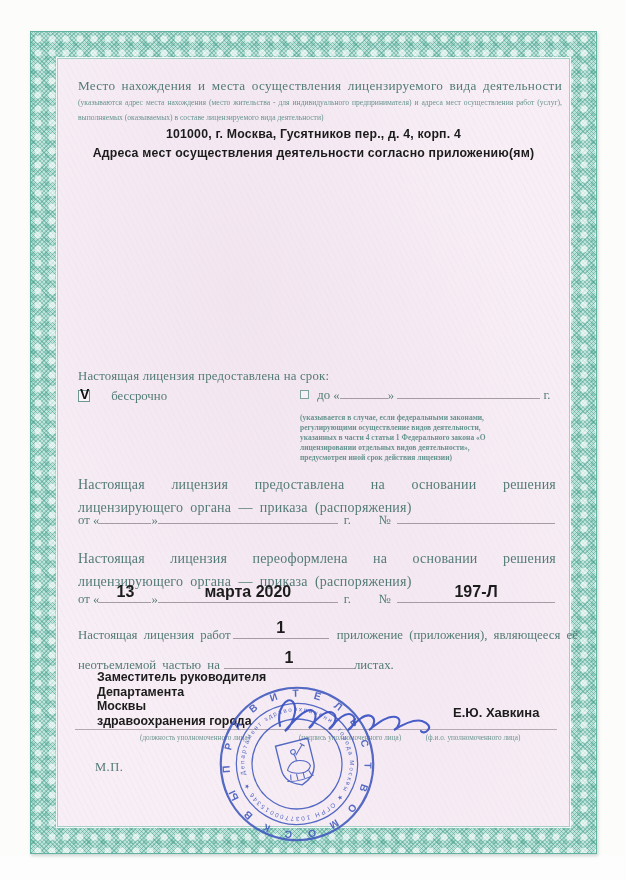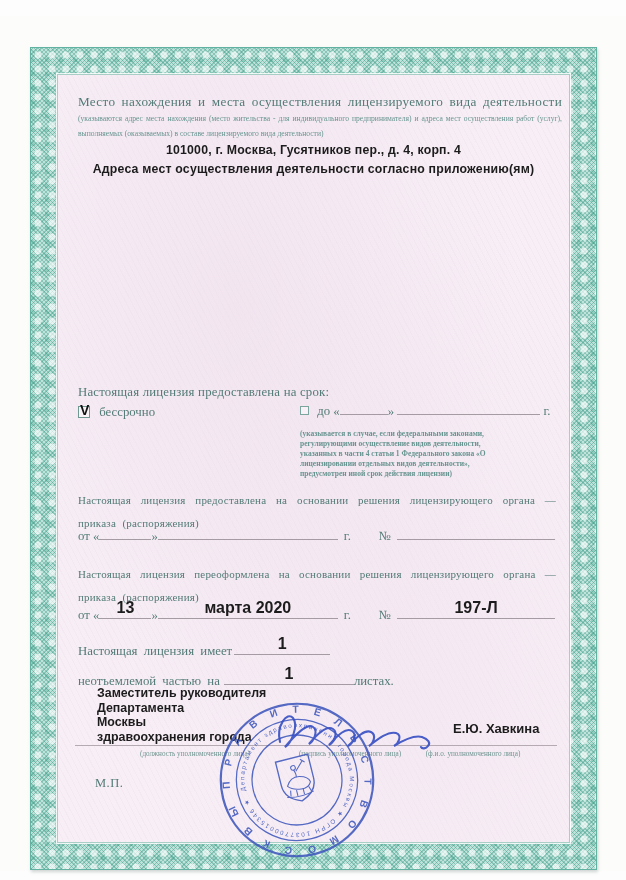--- a/index.html
+++ b/index.html
@@ -1,19 +1,19 @@
 <!DOCTYPE html>
 <html><head>
 <meta charset="utf-8">
 <style>
   * { margin:0; padding:0; box-sizing:border-box; }
   html,body { width:626px; height:880px; }
   body { font-family:"Liberation Serif", serif; background:#fdfdfd; position:relative; overflow:hidden; }
 
-  .page { position:absolute; left:0; top:16px; width:626px; height:855px; background:#fcfcfb; }
+  .page { position:absolute; left:0; top:0; width:626px; height:855px; background:#fcfcfb; }
 
   
   .cert {
     position:absolute; left:30px; top:31px; width:567px; height:823px;
     background-color:#bfe2da;
     background-image:
       radial-gradient(circle at 7px 7px, rgba(255,255,255,.65) 3px, transparent 4px),
       radial-gradient(circle at 0px 14px, rgba(47,150,128,.30) 4px, transparent 5px),
       repeating-linear-gradient(45deg, rgba(47,150,128,.38) 0 1px, transparent 1px 3px),
       repeating-linear-gradient(-45deg, rgba(47,150,128,.38) 0 1px, transparent 1px 3px);
@@ -38,21 +38,21 @@
   .t-bold   { color:#1c1c1c; font-family:"Liberation Sans", sans-serif; font-weight:bold; }
 
   .abs { position:absolute; }
 
   .hdr { left:78px; top:78px; width:484px; text-align:justify; line-height:13px; }
   .hdr .main { font-size:13.2px; letter-spacing:.3px; word-spacing:2px; line-height:15px; }
   .hdr .small { font-size:7.6px; line-height:10px; }
 
   .center-line { left:57px; width:513px; text-align:center; font-size:12.3px; letter-spacing:.2px; }
 
-  .para { left:78px; width:478px; text-align:justify; font-size:11px; word-spacing:3.5px; line-height:23px; letter-spacing:.2px; }
+  .para { left:78px; width:478px; text-align:justify; font-size:14px; word-spacing:3.5px; line-height:23px; letter-spacing:.2px; }
   .single { font-size:12.8px; letter-spacing:.2px; }
 
   .fieldrow { left:78px; width:480px; font-size:12.8px; color:#537b77; white-space:nowrap; }
   .blank { display:inline-block; border-bottom:1px solid #a49ba3; text-align:center; vertical-align:baseline; position:relative; }
   .fillv { position:absolute; left:0; right:0; bottom:1px; font-family:"Liberation Sans",sans-serif; font-weight:bold; font-size:16px; color:#1c1c1c; }
 
   .chkbox { display:inline-block; width:12px; height:12px; border:1px solid #6f9893; background:rgba(255,255,255,.45); vertical-align:-2px; position:relative; }
   .chk-v { position:absolute; left:1px; top:-5px; font-family:"Liberation Sans",sans-serif; font-weight:bold; font-size:14px; color:#111; }
   .chkbox-sm { display:inline-block; width:9px; height:9px; border:1px solid #7da5a0; background:rgba(255,255,255,.45); vertical-align:0px; }
 
@@ -81,42 +81,42 @@
     <span class="t-note small">(указываются адрес места нахождения (место жительства - для индивидуального предпринимателя) и адреса мест осуществления работ (услуг), выполняемых (оказываемых) в составе лицензируемого вида деятельности)</span>
   </div>
 
   <div class="abs center-line t-bold" style="top:127px;">101000, г. Москва, Гусятников пер., д. 4, корп. 4</div>
   <div class="abs t-serif single" style="left:78px; top:369px;">Настоящая лицензия предоставлена на срок:</div>
 
   <div class="abs center-line t-bold" style="top:146px;">Адреса мест осуществления деятельности согласно приложению(ям)</div>
 
   <div class="abs" style="left:78px; top:389px; width:480px; font-size:12.8px; color:#537b77;">
     <span class="chkbox"><span class="chk-v">V</span></span>
-    <span class="t-serif" style="margin-left:6px;">бессрочно</span>
+    <span class="t-serif" style="margin-left:18px;">бессрочно</span>
   </div>
   <div class="abs" style="left:300px; top:388px; width:258px; font-size:12.8px; color:#537b77; white-space:nowrap;">
     <span class="chkbox-sm"></span>
     <span class="t-serif" style="margin-left:5px;margin-top:40px;">до «</span><span class="blank" style="width:48px;"></span><span class="t-serif">»</span>
     <span class="blank" style="width:143px;"></span>
     <span class="t-serif">г.</span>
   </div>
   <div class="abs t-note term-note">(указывается в случае, если федеральными законами, регулирующими осуществление видов деятельности, указанных в части 4 статьи 1 Федерального закона «О лицензировании отдельных видов деятельности», предусмотрен иной срок действия лицензии)</div>
 
   <div class="abs para t-serif" style="top:473px;">Настоящая лицензия предоставлена на основании решения лицензирующего органа — приказа (распоряжения)</div>
   <div class="abs fieldrow" style="top:513px;">
     <span class="t-serif">от «</span><span class="blank" style="width:52px;"><span class="fillv"></span></span><span class="t-serif">»</span><span class="blank" style="width:180px;"><span class="fillv"></span></span><span class="t-serif" style="margin-left:6px;">г.</span><span class="t-serif" style="margin-left:28px;">№</span><span class="blank" style="width:158px; margin-left:6px;"><span class="fillv"></span></span>
   </div>
 
   <div class="abs para t-serif" style="top:547px;">Настоящая лицензия переоформлена на основании решения лицензирующего органа — приказа (распоряжения)</div>
   <div class="abs fieldrow" style="top:592px;">
     <span class="t-serif">от «</span><span class="blank" style="width:52px;"><span class="fillv">13</span></span><span class="t-serif">»</span><span class="blank" style="width:180px;"><span class="fillv">марта 2020</span></span><span class="t-serif" style="margin-left:6px;">г.</span><span class="t-serif" style="margin-left:28px;">№</span><span class="blank" style="width:158px; margin-left:6px;"><span class="fillv">197-Л</span></span>
   </div>
 
   <div class="abs fieldrow" style="top:628px;">
-    <span class="t-serif" style="word-spacing:3px;">Настоящая лицензия имеет</span><span class="blank" style="width:96px; margin-left:2px;"><span class="fillv">1</span></span>
+    <span class="t-serif" style="word-spacing:3px;">Настоящая лицензия работ</span><span class="blank" style="width:96px; margin-left:2px;"><span class="fillv">1</span></span><span class="t-serif" style="margin-left:8px; word-spacing:3px;">приложение (приложения), являющееся её</span>
   </div>
   <div class="abs fieldrow" style="top:658px;">
     <span class="t-serif" style="word-spacing:3px;">неотъемлемой частью на</span><span class="blank" style="width:130px; margin-left:4px;"><span class="fillv">1</span></span><span class="t-serif" style="">листах.</span>
   </div>
 
   <div class="abs postblock t-bold">
     <div>Заместитель руководителя</div>
     <div>Департамента</div>
     <div>Москвы</div>
     <div>здравоохранения города</div>

